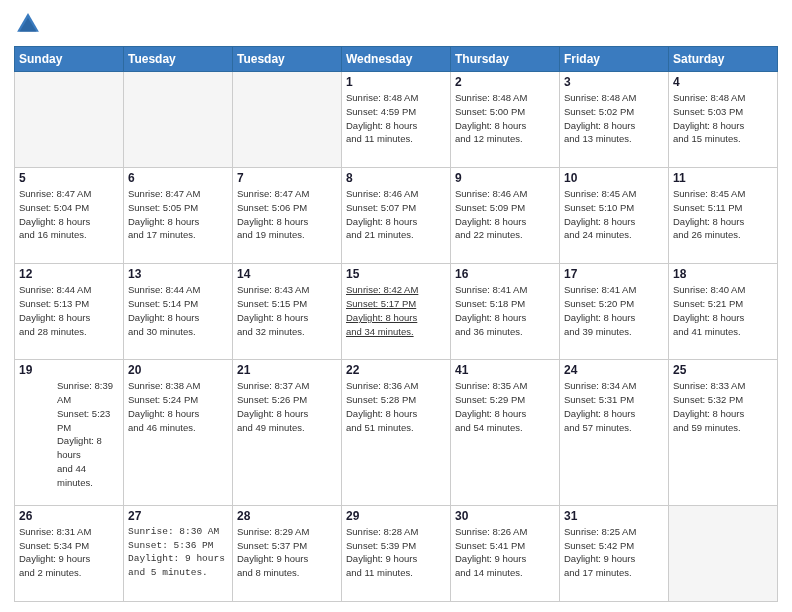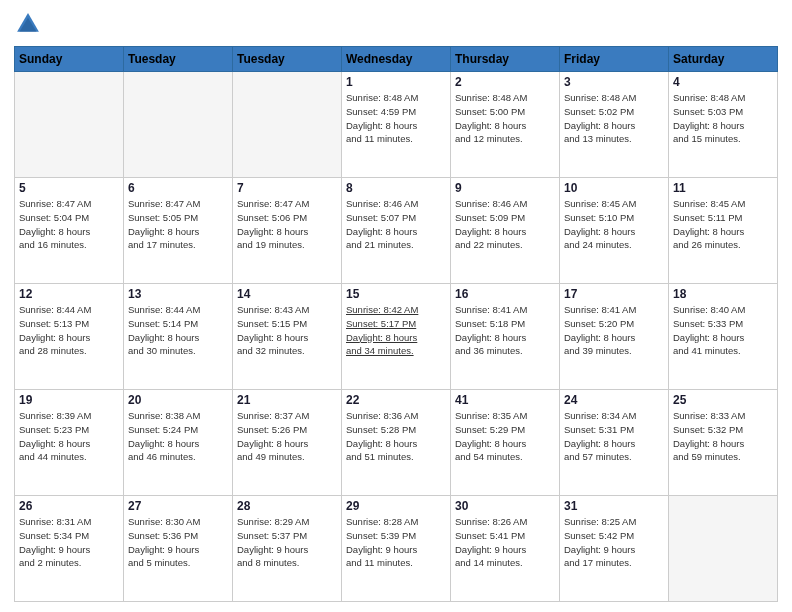--- a/index.html
+++ b/index.html
@@ -57,21 +57,21 @@
     }
     .calendar {
       flex: 1;
       border: 1px solid #ccc;
       border-collapse: collapse;
       width: 100%;
       table-layout: fixed;
     }
     .calendar th {
       background: #3a7bbf;
-      color: #000000;
+      color: #ffffff;
       font-size: 12px;
       font-weight: bold;
       padding: 5px 4px;
       text-align: left;
       border: 1px solid #2d6aa0;
     }
     .calendar td {
       border: 1px solid #ccc;
       vertical-align: top;
       padding: 3px 4px;
@@ -256,29 +256,29 @@
           <td>
             <span class="day-num">17</span>
             <div class="day-info" style="white-space: pre-line;">Sunrise: 8:41 AM
 Sunset: 5:20 PM
 Daylight: 8 hours
 and 39 minutes.</div>
           </td>
           <td>
             <span class="day-num">18</span>
             <div class="day-info" style="white-space: pre-line;">Sunrise: 8:40 AM
-Sunset: 5:33 PM
+Sunset: 5:21 PM
 Daylight: 8 hours
 and 41 minutes.</div>
           </td>
         </tr>
         <tr class="week-row">
           <td>
             <span class="day-num">19</span>
-            <div class="day-info" style="white-space: pre-line;">Sunrise: 8:39 AM
+            <div class="day-info" style="white-space: pre-line; margin-left: 38px;">Sunrise: 8:39 AM
 Sunset: 5:23 PM
 Daylight: 8 hours
 and 44 minutes.</div>
           </td>
           <td>
             <span class="day-num">20</span>
             <div class="day-info" style="white-space: pre-line;">Sunrise: 8:38 AM
 Sunset: 5:24 PM
 Daylight: 8 hours
 and 46 minutes.</div>
@@ -322,21 +322,21 @@
         <tr class="week-row">
           <td>
             <span class="day-num">26</span>
             <div class="day-info" style="white-space: pre-line;">Sunrise: 8:31 AM
 Sunset: 5:34 PM
 Daylight: 9 hours
 and 2 minutes.</div>
           </td>
           <td>
             <span class="day-num">27</span>
-            <div class="day-info" style="white-space: pre-line;">Sunrise: 8:30 AM
+            <div class="day-info" style="white-space: pre-line; font-family: Liberation Mono, monospace;">Sunrise: 8:30 AM
 Sunset: 5:36 PM
 Daylight: 9 hours
 and 5 minutes.</div>
           </td>
           <td>
             <span class="day-num">28</span>
             <div class="day-info" style="white-space: pre-line;">Sunrise: 8:29 AM
 Sunset: 5:37 PM
 Daylight: 9 hours
 and 8 minutes.</div>

